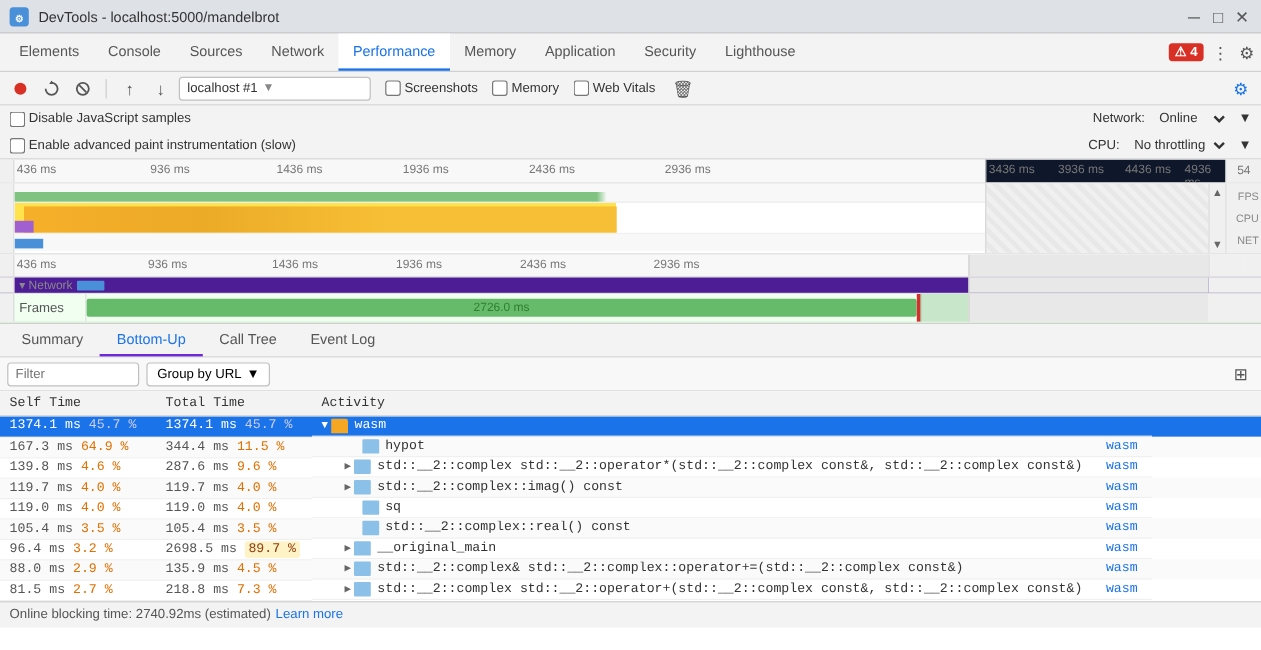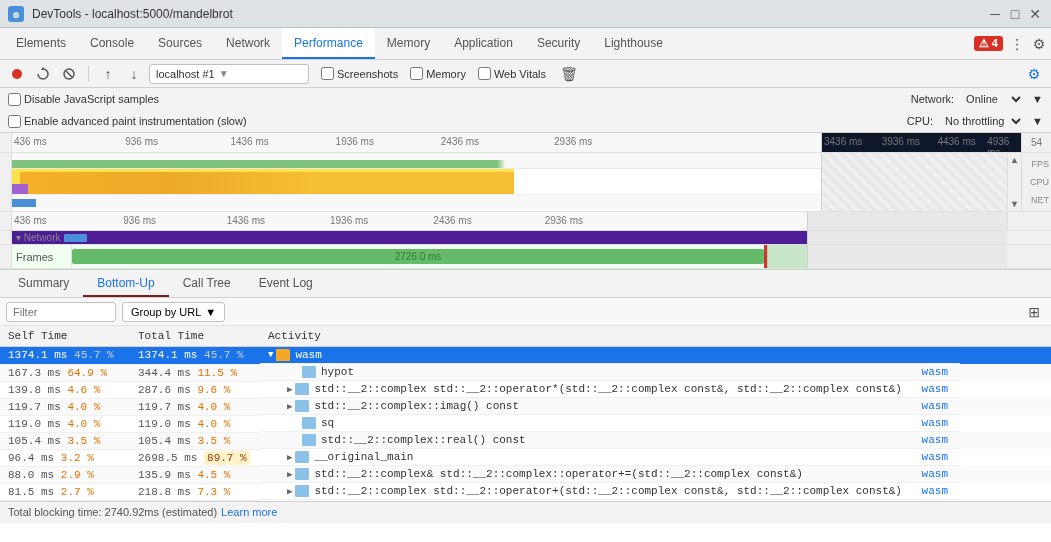--- a/index.html
+++ b/index.html
@@ -28,21 +28,21 @@
     .checkbox-group { display: flex; align-items: center; gap: 12px; margin-left: 8px; }
     .cb-item { display: flex; align-items: center; gap: 3px; font-size: 11px; color: #333; cursor: pointer; }
     .cb-item input { margin: 0; }
     .trash-btn { width: 22px; height: 22px; border: none; background: none; cursor: pointer; border-radius: 3px; display: flex; align-items: center; justify-content: center; color: #555; font-size: 14px; }
     .settings-btn { margin-left: auto; width: 22px; height: 22px; border: none; background: none; cursor: pointer; border-radius: 3px; display: flex; align-items: center; justify-content: center; color: #1a73e8; font-size: 14px; }
     .throttle-select { border: none; background: none; font-size: 11px; color: #333; cursor: pointer; }
 
     
     .bottom-tabs { height: 28px; background: #f3f3f3; border-bottom: 1px solid #d0d0d0; display: flex; align-items: stretch; padding: 0 4px; }
     .bottom-tab { padding: 0 14px; display: flex; align-items: center; font-size: 12px; color: #555; cursor: pointer; border-bottom: 2px solid transparent; }
-    .bottom-tab.active { color: #1a73e8; border-bottom: 2px solid #7f1d1d; }
+    .bottom-tab.active { color: #1a73e8; border-bottom: 2px solid #6d28d9; }
 
     
     .filter-row { height: 28px; background: #f8f8f8; border-bottom: 1px solid #e0e0e0; display: flex; align-items: center; padding: 0 6px; gap: 6px; }
     .filter-input { border: 1px solid #c0c0c0; border-radius: 3px; height: 20px; padding: 0 6px; font-size: 11px; width: 110px; }
     .group-by-btn { height: 20px; border: 1px solid #c0c0c0; border-radius: 3px; background: #fff; font-size: 11px; padding: 0 8px; cursor: pointer; display: flex; align-items: center; gap: 4px; }
     .filter-expand-btn { margin-left: auto; width: 22px; height: 22px; border: none; background: none; cursor: pointer; display: flex; align-items: center; justify-content: center; font-size: 14px; color: #555; }
 
     
     .data-table { width: 100%; border-collapse: collapse; font-size: 11px; }
     .data-table thead { background: #f3f3f3; }
@@ -388,15 +388,15 @@
             <span style="width:14px; height:12px; background:#8bc0e8; border-radius:1px; flex-shrink:0; display:inline-block; margin-right:2px;"></span>
             <span style="color:#333; overflow:hidden; text-overflow:ellipsis; white-space:nowrap; flex:1;">std::__2::complex<double> std::__2::operator+<double>(std::__2::complex<double> const&amp;, std::__2::complex<double> const&amp;)</double></double></double></double></span>
             <span style="color:#1a73e8; cursor:pointer; flex-shrink:0; padding-left:8px; padding-right:4px; font-size:11px;">wasm</span>
           </td>
         </tr>
       </tbody>
   </table>
 </div>
 
 <div class="status-bar">
-  <span>Total blocking time: 2740.92ms (estimated)</span>
+  <span>Online blocking time: 2740.92ms (estimated)</span>
   <a href="#" class="learn-more">Learn more</a>
 </div>
 
 </body></html>

